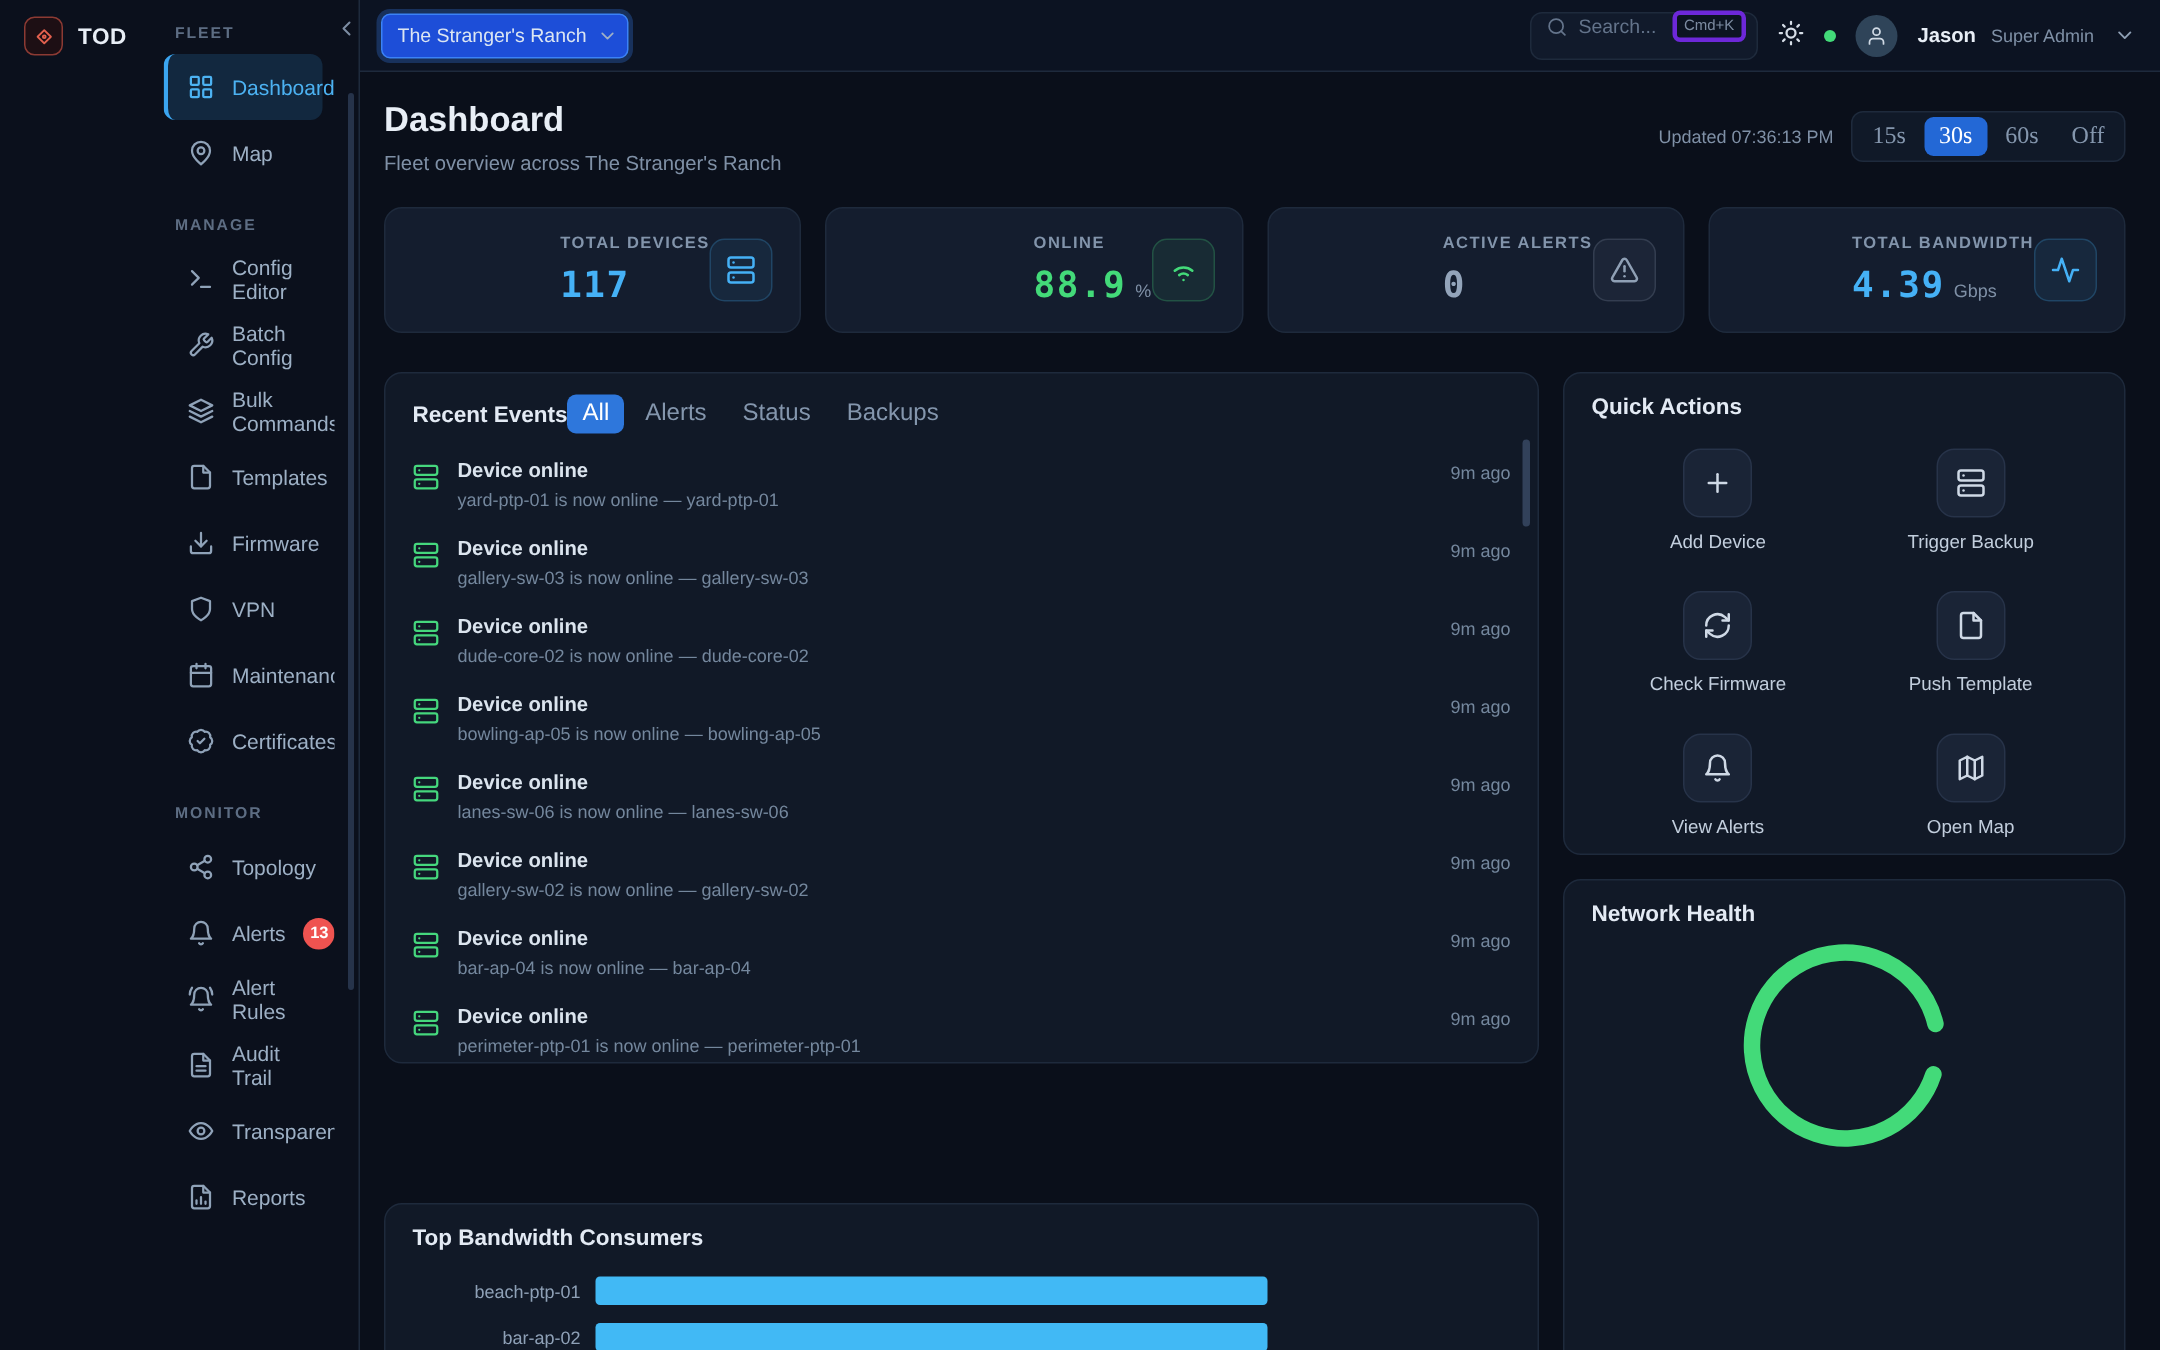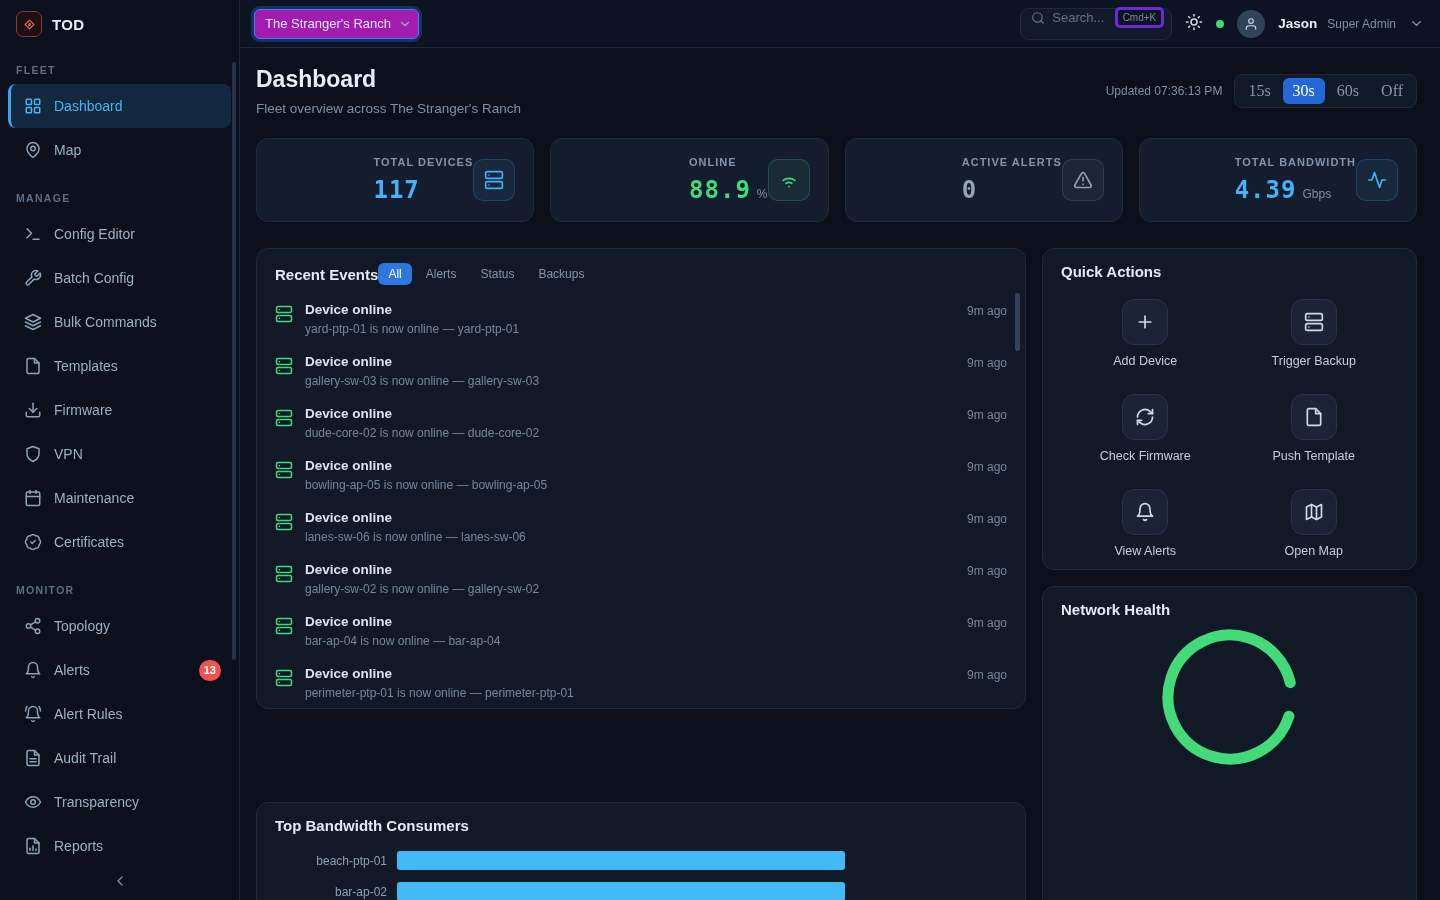--- a/index.html
+++ b/index.html
@@ -9,42 +9,42 @@
     --blue:#45b1f6; --green:#43da79; --gray:#93a4ba;
   }
   *{box-sizing:border-box;margin:0;padding:0}
   html,body{width:1440px;height:900px;overflow:hidden}
   body{background:var(--bg);color:var(--text);font-family:"Liberation Sans",sans-serif}
   .app{display:flex;width:100%;height:100%}
   .ic{display:inline-flex;flex:none}
   .ic svg{width:100%;height:100%}
 
   
-  .sidebar{width:240px;flex:none;background:var(--bg-side);border-right:1px solid var(--border);display:flex;flex-direction:column;position:relative}
+  .sidebar{width:240px;flex:none;background:var(--bg-side);border-right:1px solid var(--border);display:flex;flex-direction:row;position:relative}
   .brand{height:48px;display:flex;align-items:center;gap:10px;padding:0 16px;flex:none}
   .logo-box{width:26px;height:26px;border-radius:7px;background:#1d0f14;border:1px solid #8c3a33;display:flex;align-items:center;justify-content:center;color:#e2604e}
   .logo-box .ic{width:15px;height:15px}
   .brand-name{font-size:15px;font-weight:700;letter-spacing:.4px}
   .nav{flex:1;overflow:hidden;min-height:0}
   .sec-label{margin:20px 16px 8px;font-size:10.5px;letter-spacing:1.3px;color:var(--muted2);font-weight:700}
   .sec-label.first{margin-top:16px}
   .nav-item{height:44px;margin:0 8px;padding:0 10px 0 16px;border-radius:8px;display:flex;align-items:center;gap:12px;color:#9db0c5;font-size:14px;cursor:pointer}
   .nav-item .ic{width:18px;height:18px;color:#8fa2b8}
   .nav-item.active{background:#12283f;color:#4cb2f2;border-left:3px solid #3ba5f0;padding-left:13px}
   .nav-item.active .ic{color:#4cb2f2}
   .badge{margin-left:auto;background:#ef5350;color:#fff;font-size:11px;font-weight:700;min-width:21px;height:21px;border-radius:11px;display:flex;align-items:center;justify-content:center;padding:0 5px}
   .collapse-row{flex:none;height:38px;display:flex;align-items:center;justify-content:center;color:#7d8da3;cursor:pointer}
   .collapse-row .ic{width:16px;height:16px}
   .side-thumb{position:absolute;top:62px;right:3px;width:4px;height:598px;background:#26334a;border-radius:2px}
 
   
   .main{flex:1;display:flex;flex-direction:column;min-width:0;background:var(--bg)}
   .topbar{flex:none;height:48px;border-bottom:1px solid var(--border);display:flex;align-items:center;padding:0 16px 0 14px;background:var(--bg-top)}
   .site-select-wrap{position:relative}
-  select.site-select{appearance:none;-webkit-appearance:none;background:#a21caf;color:#dce6f2;border:1px solid #3b82f6;box-shadow:0 0 0 3px rgba(59,130,246,.28);border-radius:6px;height:30px;padding:0 26px 0 10px;font-size:13px;font-family:inherit;cursor:pointer}
+  select.site-select{appearance:none;-webkit-appearance:none;background:#1d4ed8;color:#dce6f2;border:1px solid #3b82f6;box-shadow:0 0 0 3px rgba(59,130,246,.28);border-radius:6px;height:30px;padding:0 26px 0 10px;font-size:13px;font-family:inherit;cursor:pointer}
   .site-chevron{position:absolute;right:7px;top:8px;width:14px;height:14px;color:#9fb0c5;pointer-events:none}
   .topbar-right{margin-left:auto;display:flex;align-items:center;gap:13px}
   .searchbox{width:152px;height:32px;background:#111a2b;border:1px solid var(--border);border-radius:8px;display:flex;align-items:center;gap:7px;padding:0 7px 12px 10px}
   .searchbox .ic{width:14px;height:14px;color:#64748b}
   .searchbox input{background:transparent;border:none;outline:none;color:#cbd5e1;font-size:13px;width:100%;min-width:0;font-family:inherit}
   .searchbox input::placeholder{color:#64748b}
   .kbd{flex:none;font-size:10px;color:#7c8ba1;border:3px solid #6d28d9;border-radius:5px;padding:2px 5px;background:#0c1422}
   .theme-btn{background:none;border:none;color:#d7dee8;cursor:pointer}
   .theme-btn .ic{width:18px;height:18px}
   .status-dot{width:8px;height:8px;border-radius:50%;background:var(--green)}
@@ -78,21 +78,21 @@
   .c-gray{color:#8fa0b5;background:rgba(143,160,181,.07);border-color:rgba(143,160,181,.2)}
   .v-blue{color:var(--blue)} .v-green{color:var(--green)} .v-gray{color:var(--gray)}
 
   .columns{margin-top:26px;display:grid;grid-template-columns:1fr 375px;gap:16px;align-items:start}
   .card{background:var(--panel);border:1px solid var(--border);border-radius:12px}
   .card-title{font-size:15px;font-weight:700;color:#e3eaf4}
   .card-head{display:flex;align-items:center;justify-content:flex-start}
 
   .events-card{height:461px;padding:14px 18px;position:relative;overflow:hidden}
   .filters{display:flex;gap:4px;align-items:center}
-  .chip{font-size:12px;color:#8496ad;padding:4px 10px;border-radius:6px;background:transparent;border:none;font-family:inherit;cursor:pointer}
+  .chip{font-size:16px;color:#8496ad;padding:4px 10px;border-radius:6px;background:transparent;border:none;font-family:inherit;cursor:pointer}
   .chip.on{background:#2e77dc;color:#fff}
   .event-list{margin-top:8px}
   .event-row{display:flex;gap:12px;padding:9px 0;align-items:flex-start;cursor:pointer}
   .ev-ic{width:18px;height:18px;color:#45d77d;margin-top:3px}
   .ev-body{flex:1;min-width:0}
   .ev-title{font-size:13.5px;color:#dbe4ee;font-weight:600}
   .ev-detail{margin-top:5px;font-size:12px;color:#74879d}
   .ev-time{font-size:12px;color:#74879d;flex:none;margin-top:2px}
   .scroll-thumb{position:absolute;right:5px;top:44px;width:5px;height:58px;border-radius:3px;background:#32415a;cursor:pointer}
 

